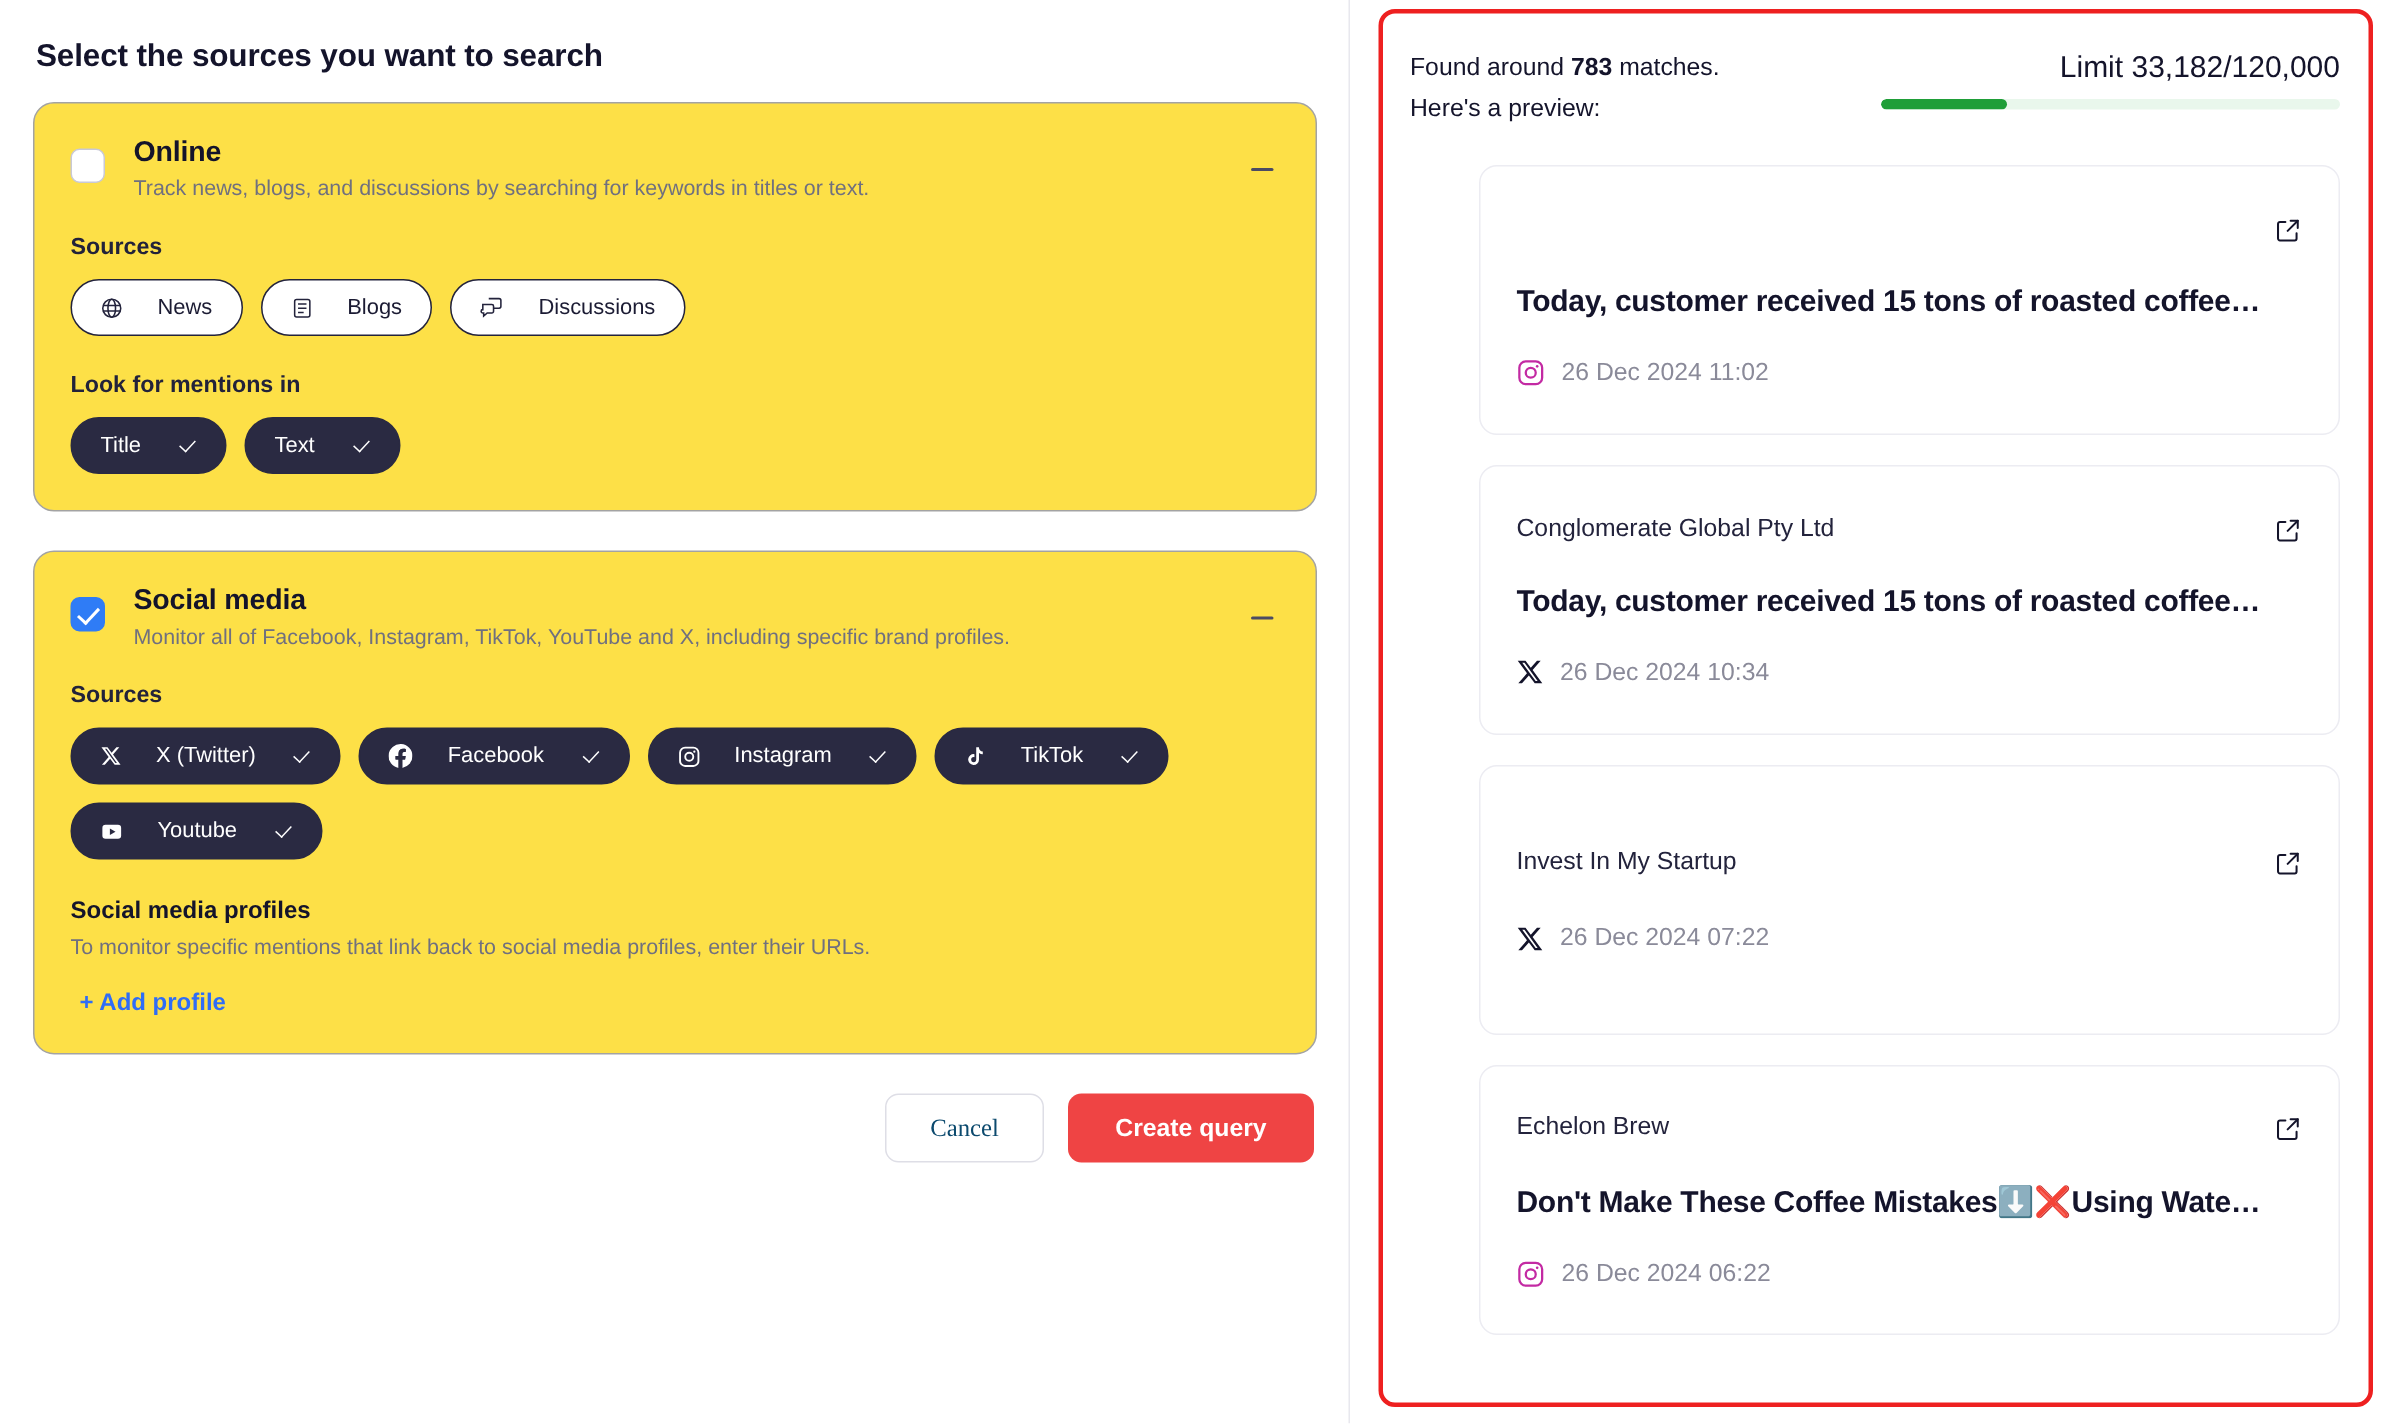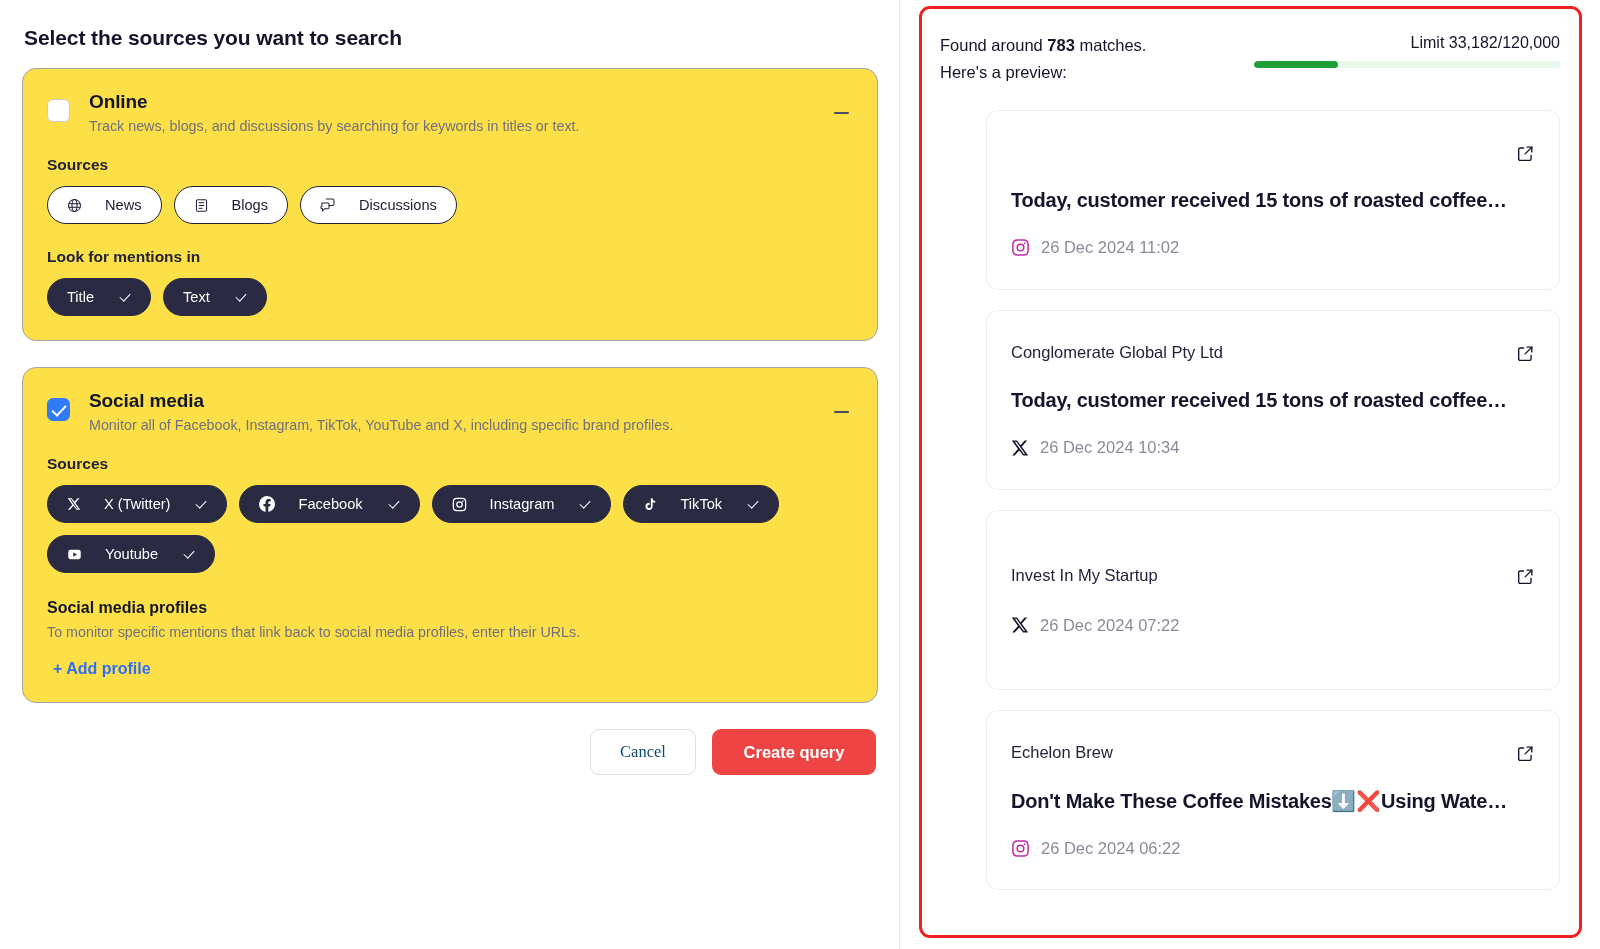--- a/index.html
+++ b/index.html
@@ -118,21 +118,21 @@
     width: 663px; height: 932px;
     border: 3px solid #ee2020; border-radius: 11px;
     pointer-events: none;
   }
   .right-inner { position: relative; padding: 22px 26px 0 26px; }
 
   .summary-row { display: flex; align-items: flex-start; justify-content: space-between; }
   .summary-text { font-size: 16.5px; line-height: 1.65; color: #14142b; }
   .summary-text b { font-weight: 700; }
   .limit-wrap { width: 306px; margin-top: 2px; }
-  .limit-label { font-size: 16px; color: #14142b; text-align: right; }
+  .limit-label { font-size: 20px; color: #14142b; text-align: right; }
   .limit-track {
     height: 7px; border-radius: 4px; background: #e9f7ec; margin-top: 9px; overflow: hidden;
   }
   .limit-fill { height: 100%; border-radius: 4px; background: #1f9e38; }
 
   .results { margin-top: 24px; display: flex; flex-direction: column; gap: 20px; }
   .result-card {
     border: 1px solid #ececf2; border-radius: 12px; background: #fff;
     padding: 20px 24px 20px 24px; position: relative; min-height: 180px;
     display: flex; flex-direction: column; justify-content: center; margin-left: 46px;

